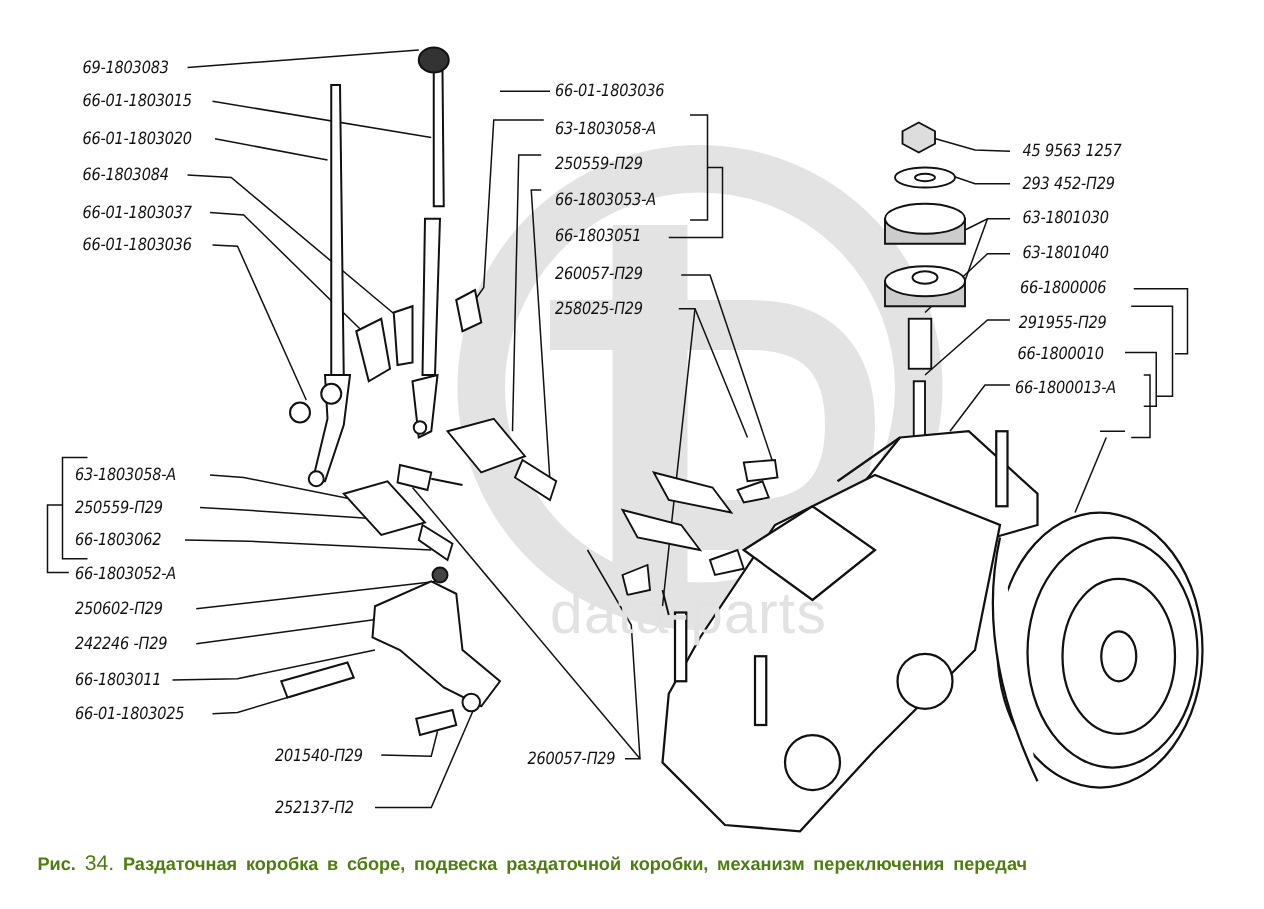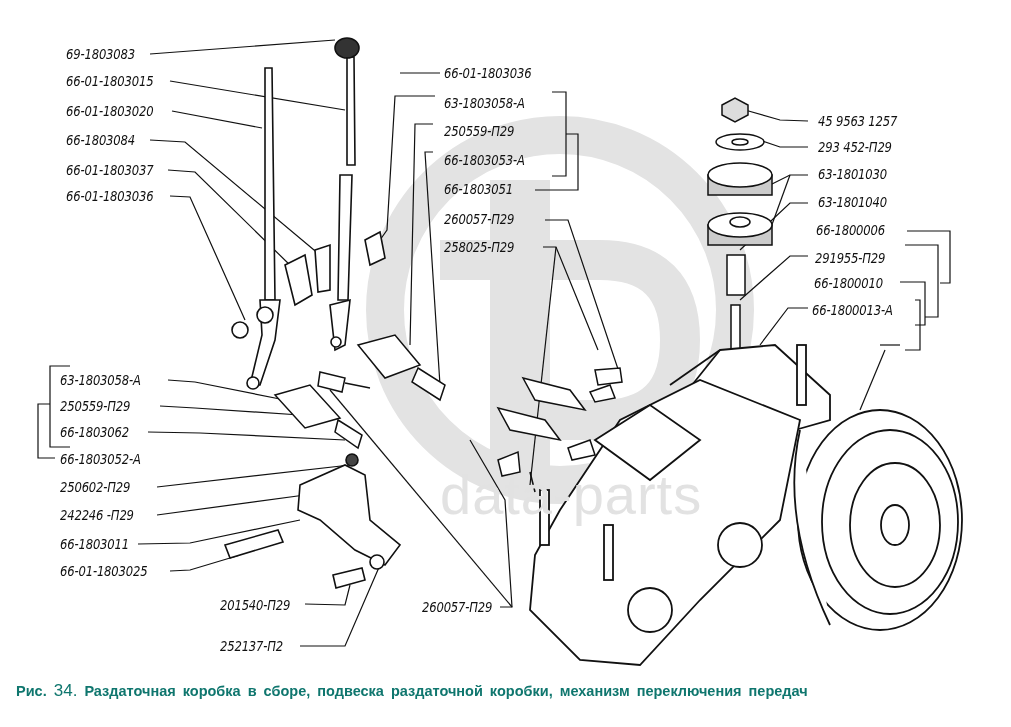--- a/index.html
+++ b/index.html
@@ -1,21 +1,21 @@
 <!DOCTYPE html>
 <html><head>
 <meta charset="utf-8">
 <style>
   html,body{margin:0;padding:0;background:#fff;}
   body{width:1011px;height:727px;position:relative;overflow:hidden;font-family:"DejaVu Sans",sans-serif;}
   #art{position:absolute;left:0;top:0;width:1011px;height:727px;}
   .lbl{position:absolute;font-family:"DejaVu Sans",sans-serif;font-style:italic;font-size:13.5px;color:#111;white-space:nowrap;letter-spacing:-0.2px;transform:scaleX(0.86);transform-origin:left center;line-height:16px;}
-  .cap{position:absolute;left:16px;top:681px;font-family:"Liberation Sans",sans-serif;font-weight:bold;font-size:14.5px;color:#0f766e;white-space:nowrap;word-spacing:3px;}
+  .cap{position:absolute;left:30px;top:681px;font-family:"Liberation Sans",sans-serif;font-weight:bold;font-size:14.5px;color:#4d7c0f;white-space:nowrap;word-spacing:3px;}
   .cap .num{font-weight:normal;font-size:17px;}
-  .wm{position:absolute;font-family:"Liberation Sans",sans-serif;font-size:56px;color:#e2e2e2;left:440px;top:462px;letter-spacing:1px;}
+  .wm{position:absolute;font-family:"Liberation Sans",sans-serif;font-size:47px;color:#e2e2e2;left:440px;top:462px;letter-spacing:1px;}
 </style>
 </head>
 <body>
 
 <svg id="art" viewBox="0 0 1011 727" xmlns="http://www.w3.org/2000/svg">
 
   <g fill="none" stroke="#e3e3e3">
     <circle cx="560" cy="310" r="175" stroke-width="38"></circle>
     <path d="M520 180 L520 470" stroke-width="60"></path>
     <path d="M440 260 L600 260 Q680 260 680 340 Q680 420 600 420 L520 420" stroke-width="40"></path>

